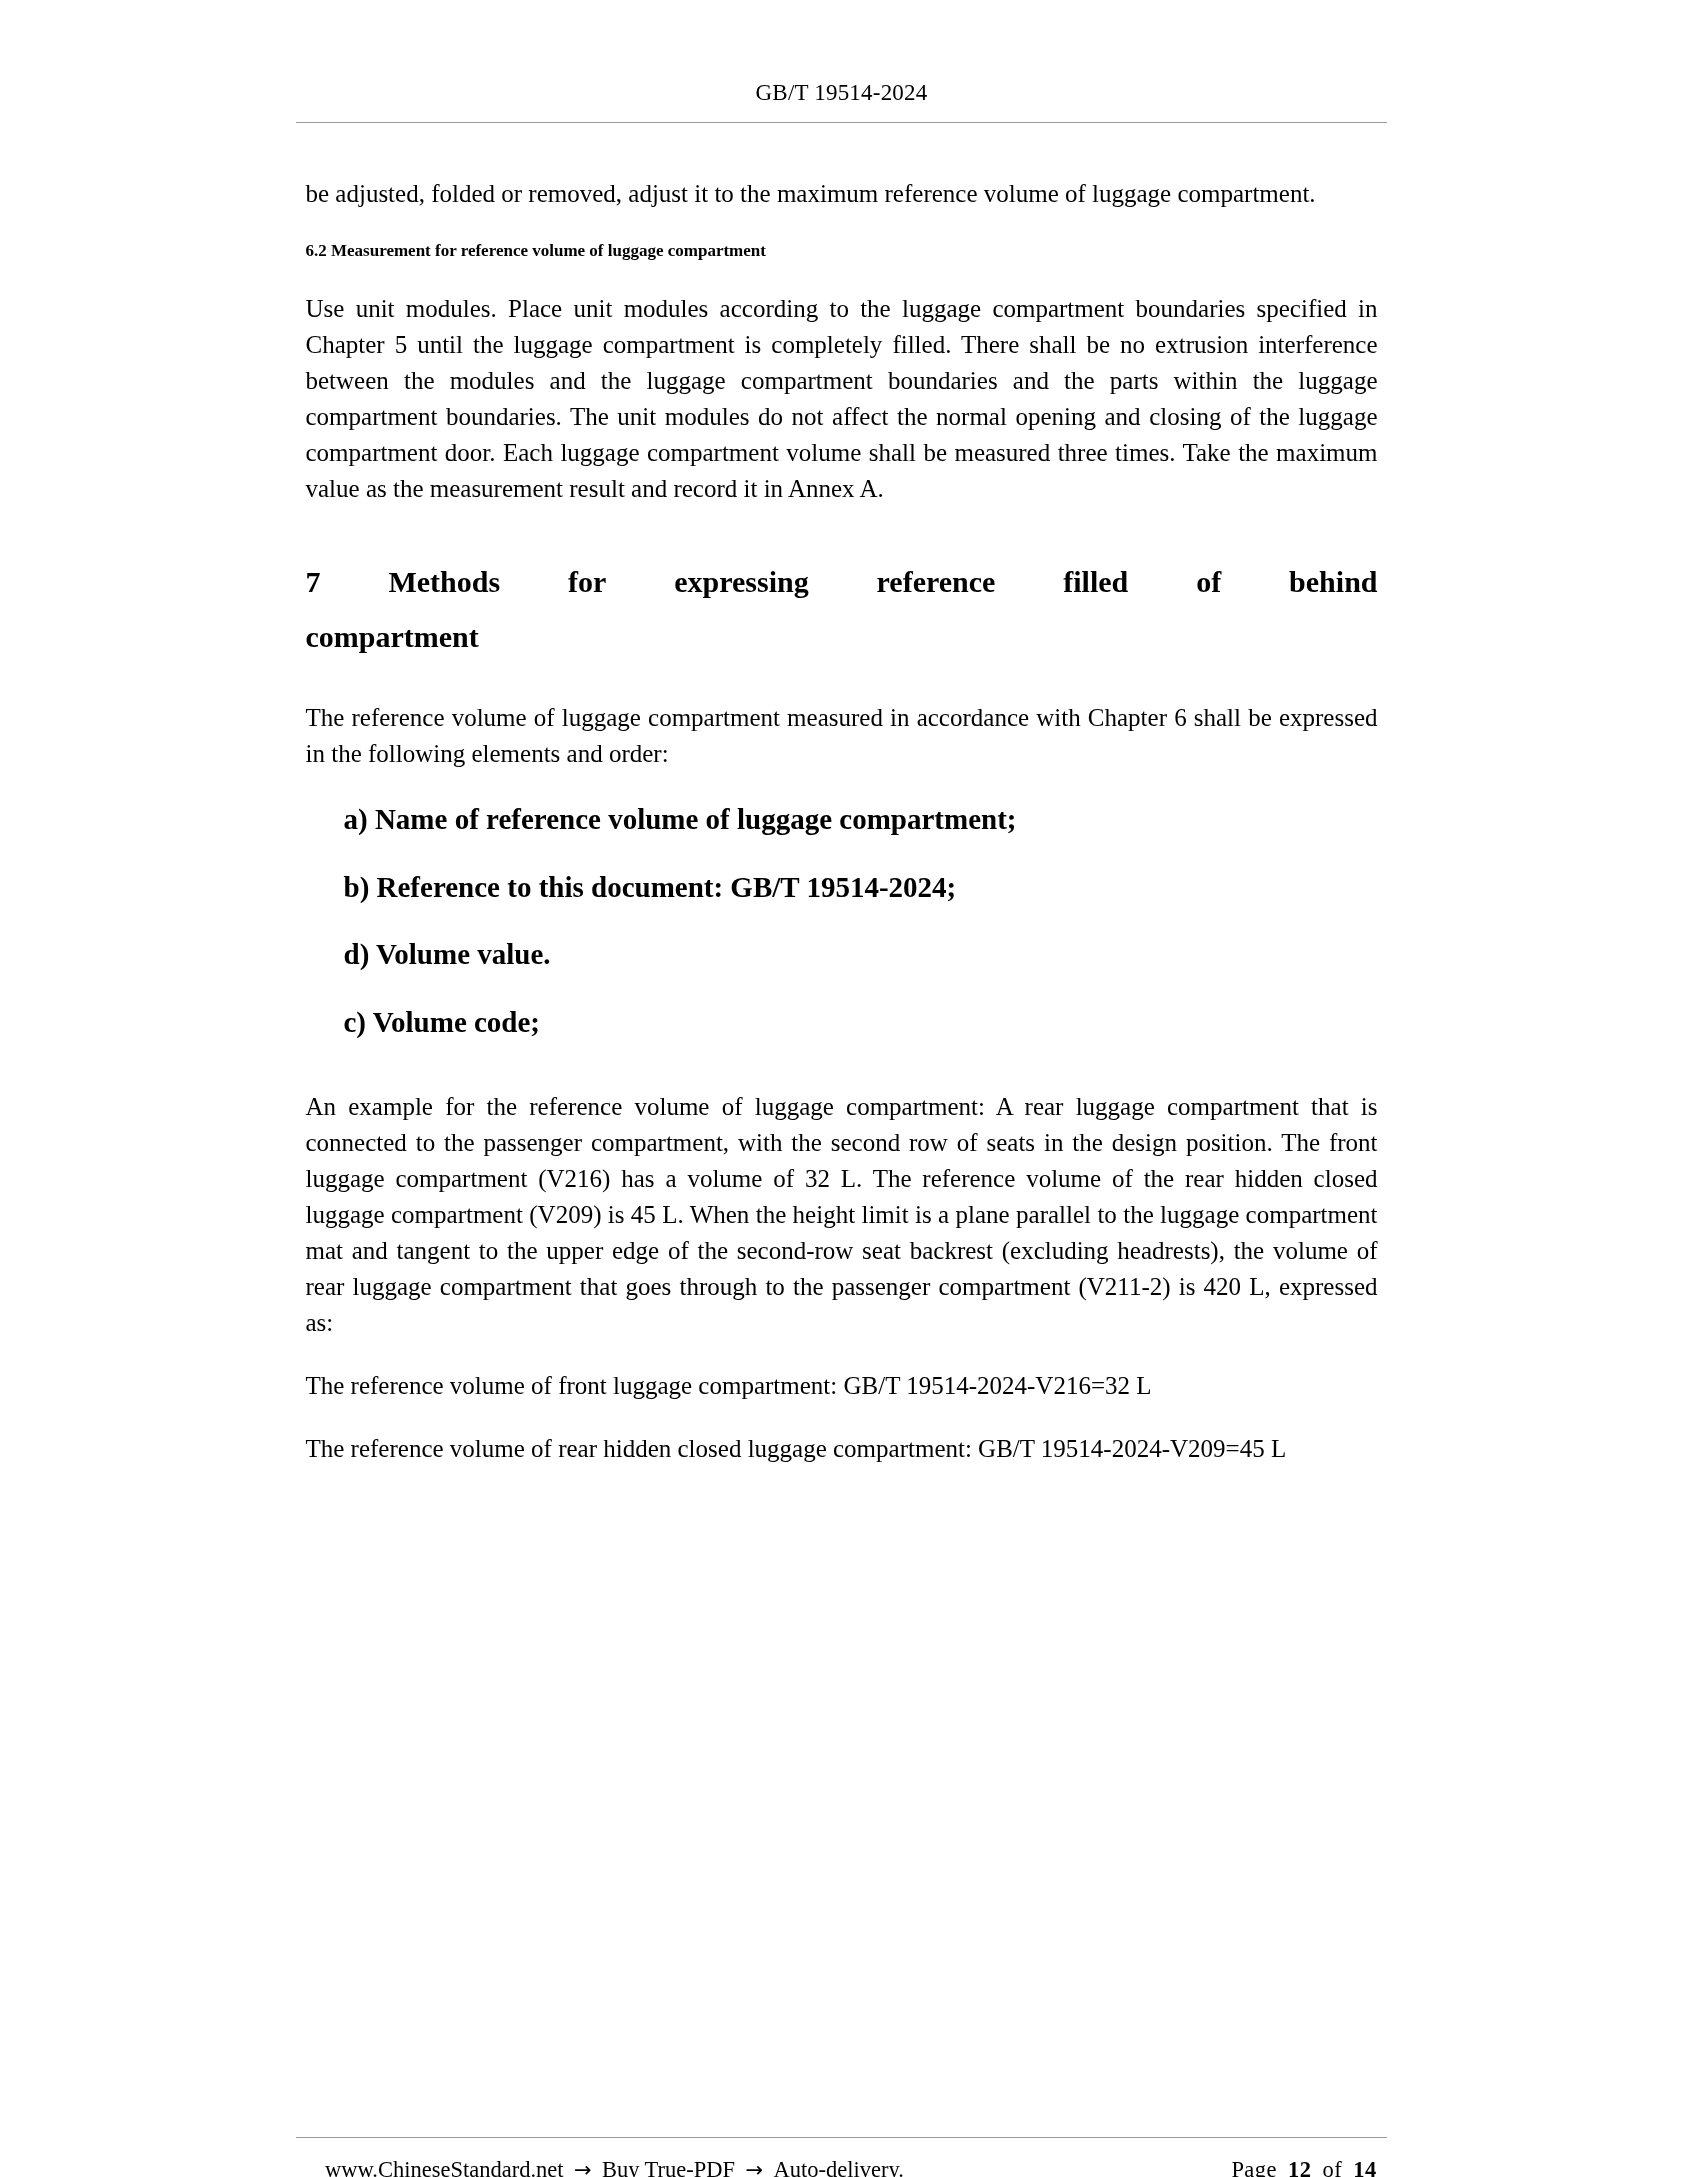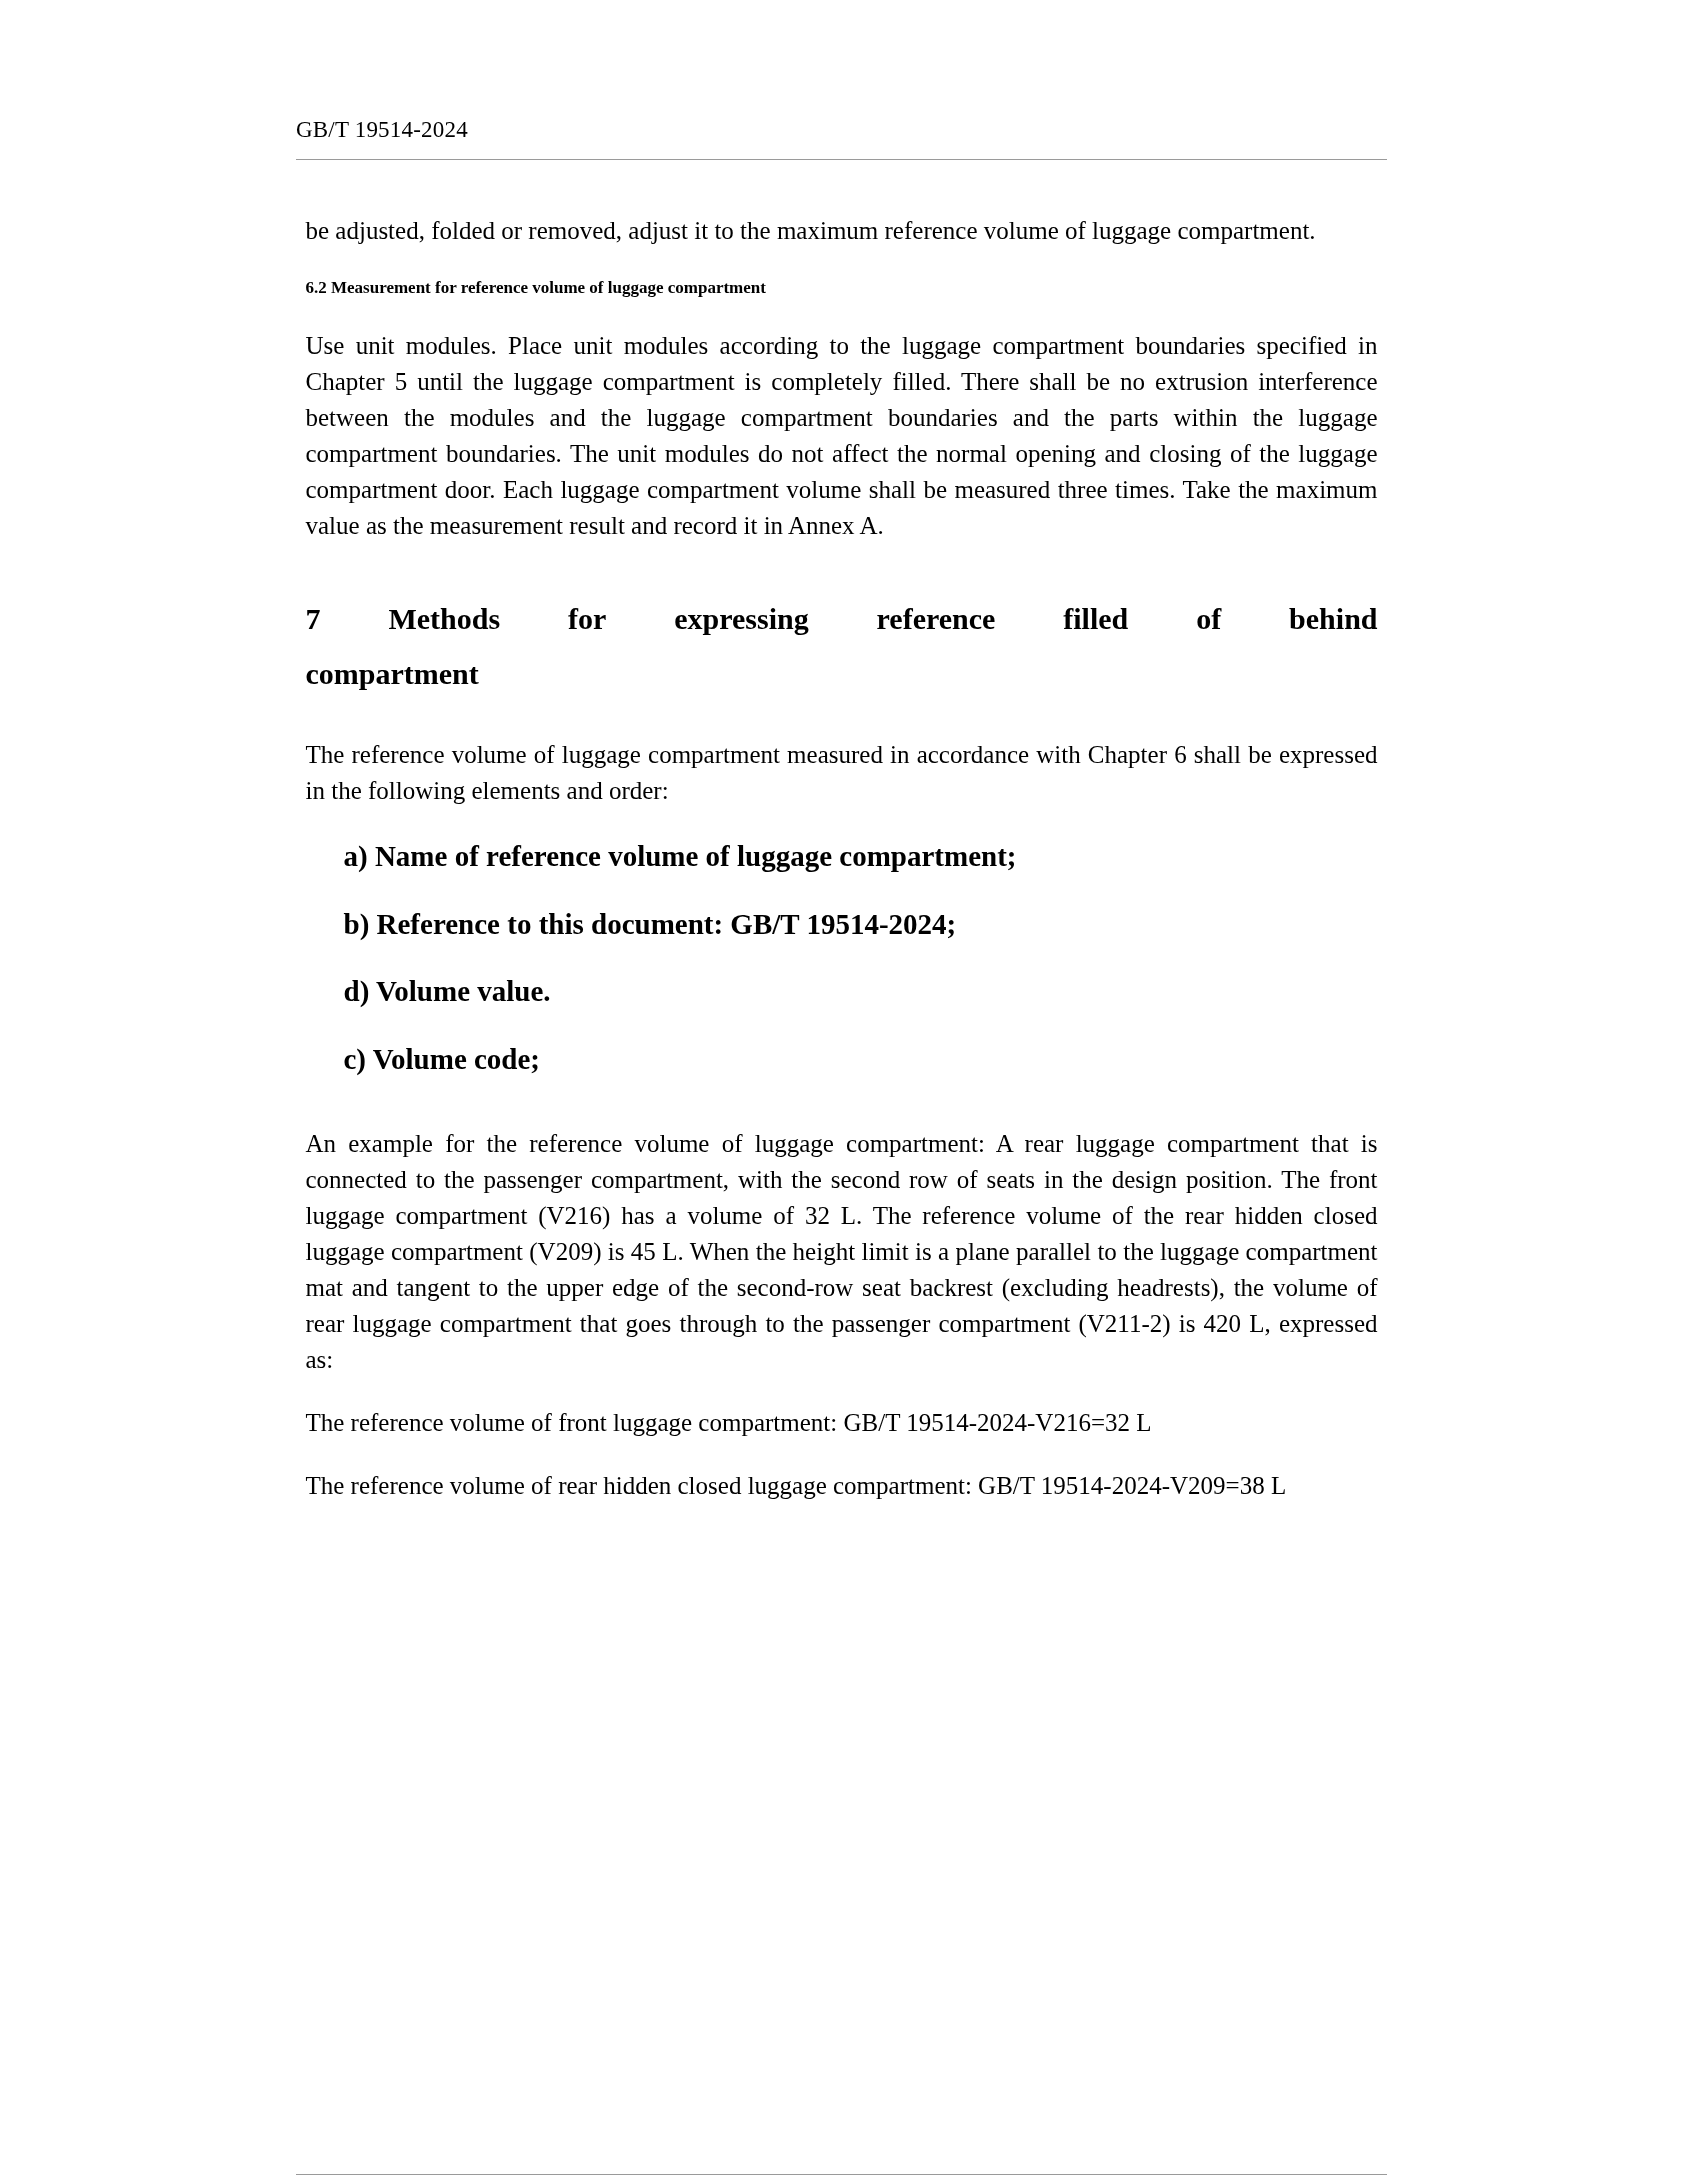--- a/index.html
+++ b/index.html
@@ -15,22 +15,23 @@
     -webkit-font-smoothing: antialiased;
   }
   .page {
     position: relative;
     width: 1683px;
     min-height: 2177px;
     box-sizing: border-box;
     padding: 0;
   }
   .header {
-    margin: 117px auto 0 auto;
+    margin: 80px auto 0 auto;
     width: 1091px;
+    text-align: center;
   }
   .header-title {
     font-size: 23px;
     letter-spacing: 0.2px;
   }
   .header-rule {
     width: 1091px;
     margin: 15.6px auto 0 auto;
     border-bottom: 1.3px solid #9a9a9a;
   }
@@ -158,21 +159,21 @@
     <p class="list-item nojust">d) Volume value.</p>
     <p class="list-item nojust">c) Volume code;</p>
 
     <div class="spacer-lg"></div>
 
     <p>An example for the reference volume of luggage compartment: A rear luggage compartment that is connected to the passenger compartment, with the second row of seats in the design position. The front luggage compartment (V216) has a volume of 32 L. The reference volume of the rear hidden closed luggage compartment (V209) is 45 L. When the height limit is a plane parallel to the luggage compartment mat and tangent to the upper edge of the second-row seat backrest (excluding headrests), the volume of rear luggage compartment that goes through to the passenger compartment (V211-2) is 420 L, expressed as:</p>
 
     <p class="nojust">The reference volume of front luggage compartment: GB/T 19514-2024-V216=32 L</p>
 
 
-    <p class="nojust">The reference volume of rear hidden closed luggage compartment: GB/T 19514-2024-V209=38 L</p>
+    <p class="nojust">The reference volume of rear hidden closed luggage compartment: GB/T 19514-2024-V209=45 L</p>
 
   </div>
 
   <div class="footer">
     <div class="footer-rule"></div>
     <div class="footer-row">
       <div class="footer-left">
         <span class="footer-link">www.ChineseStandard.net</span>
         <span class="arrow">→</span>
         <span>Buy True-PDF</span>

